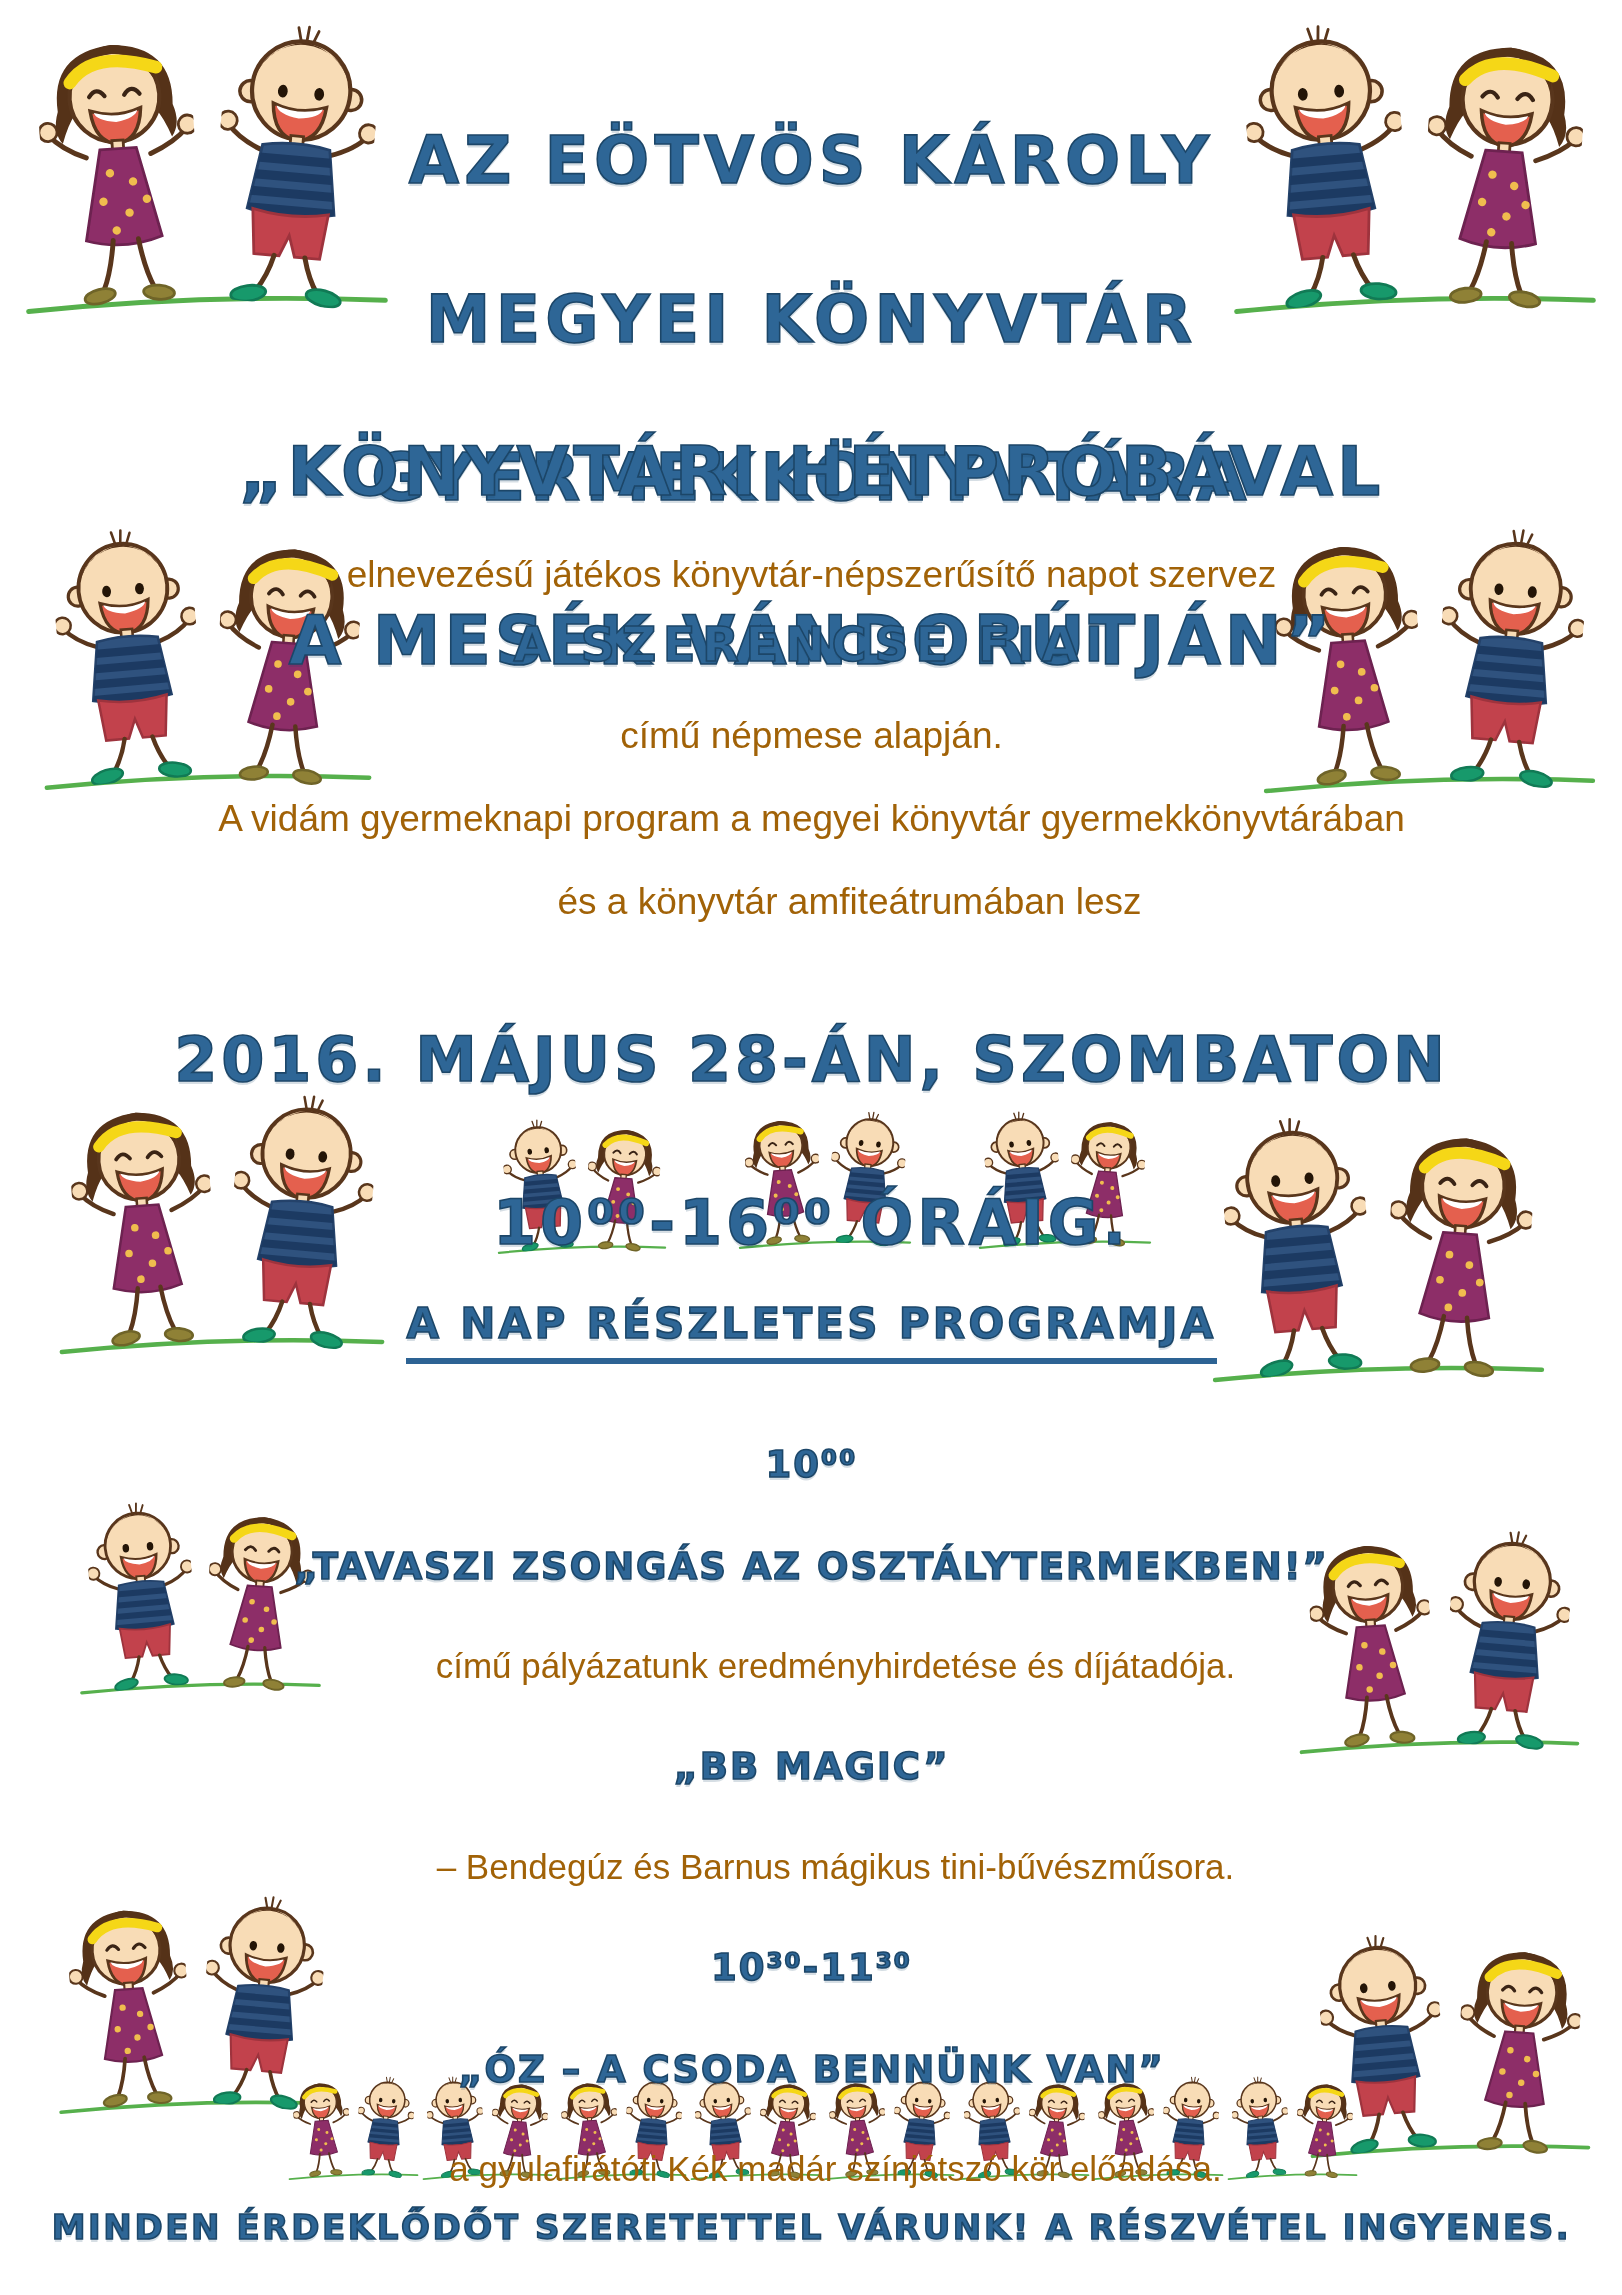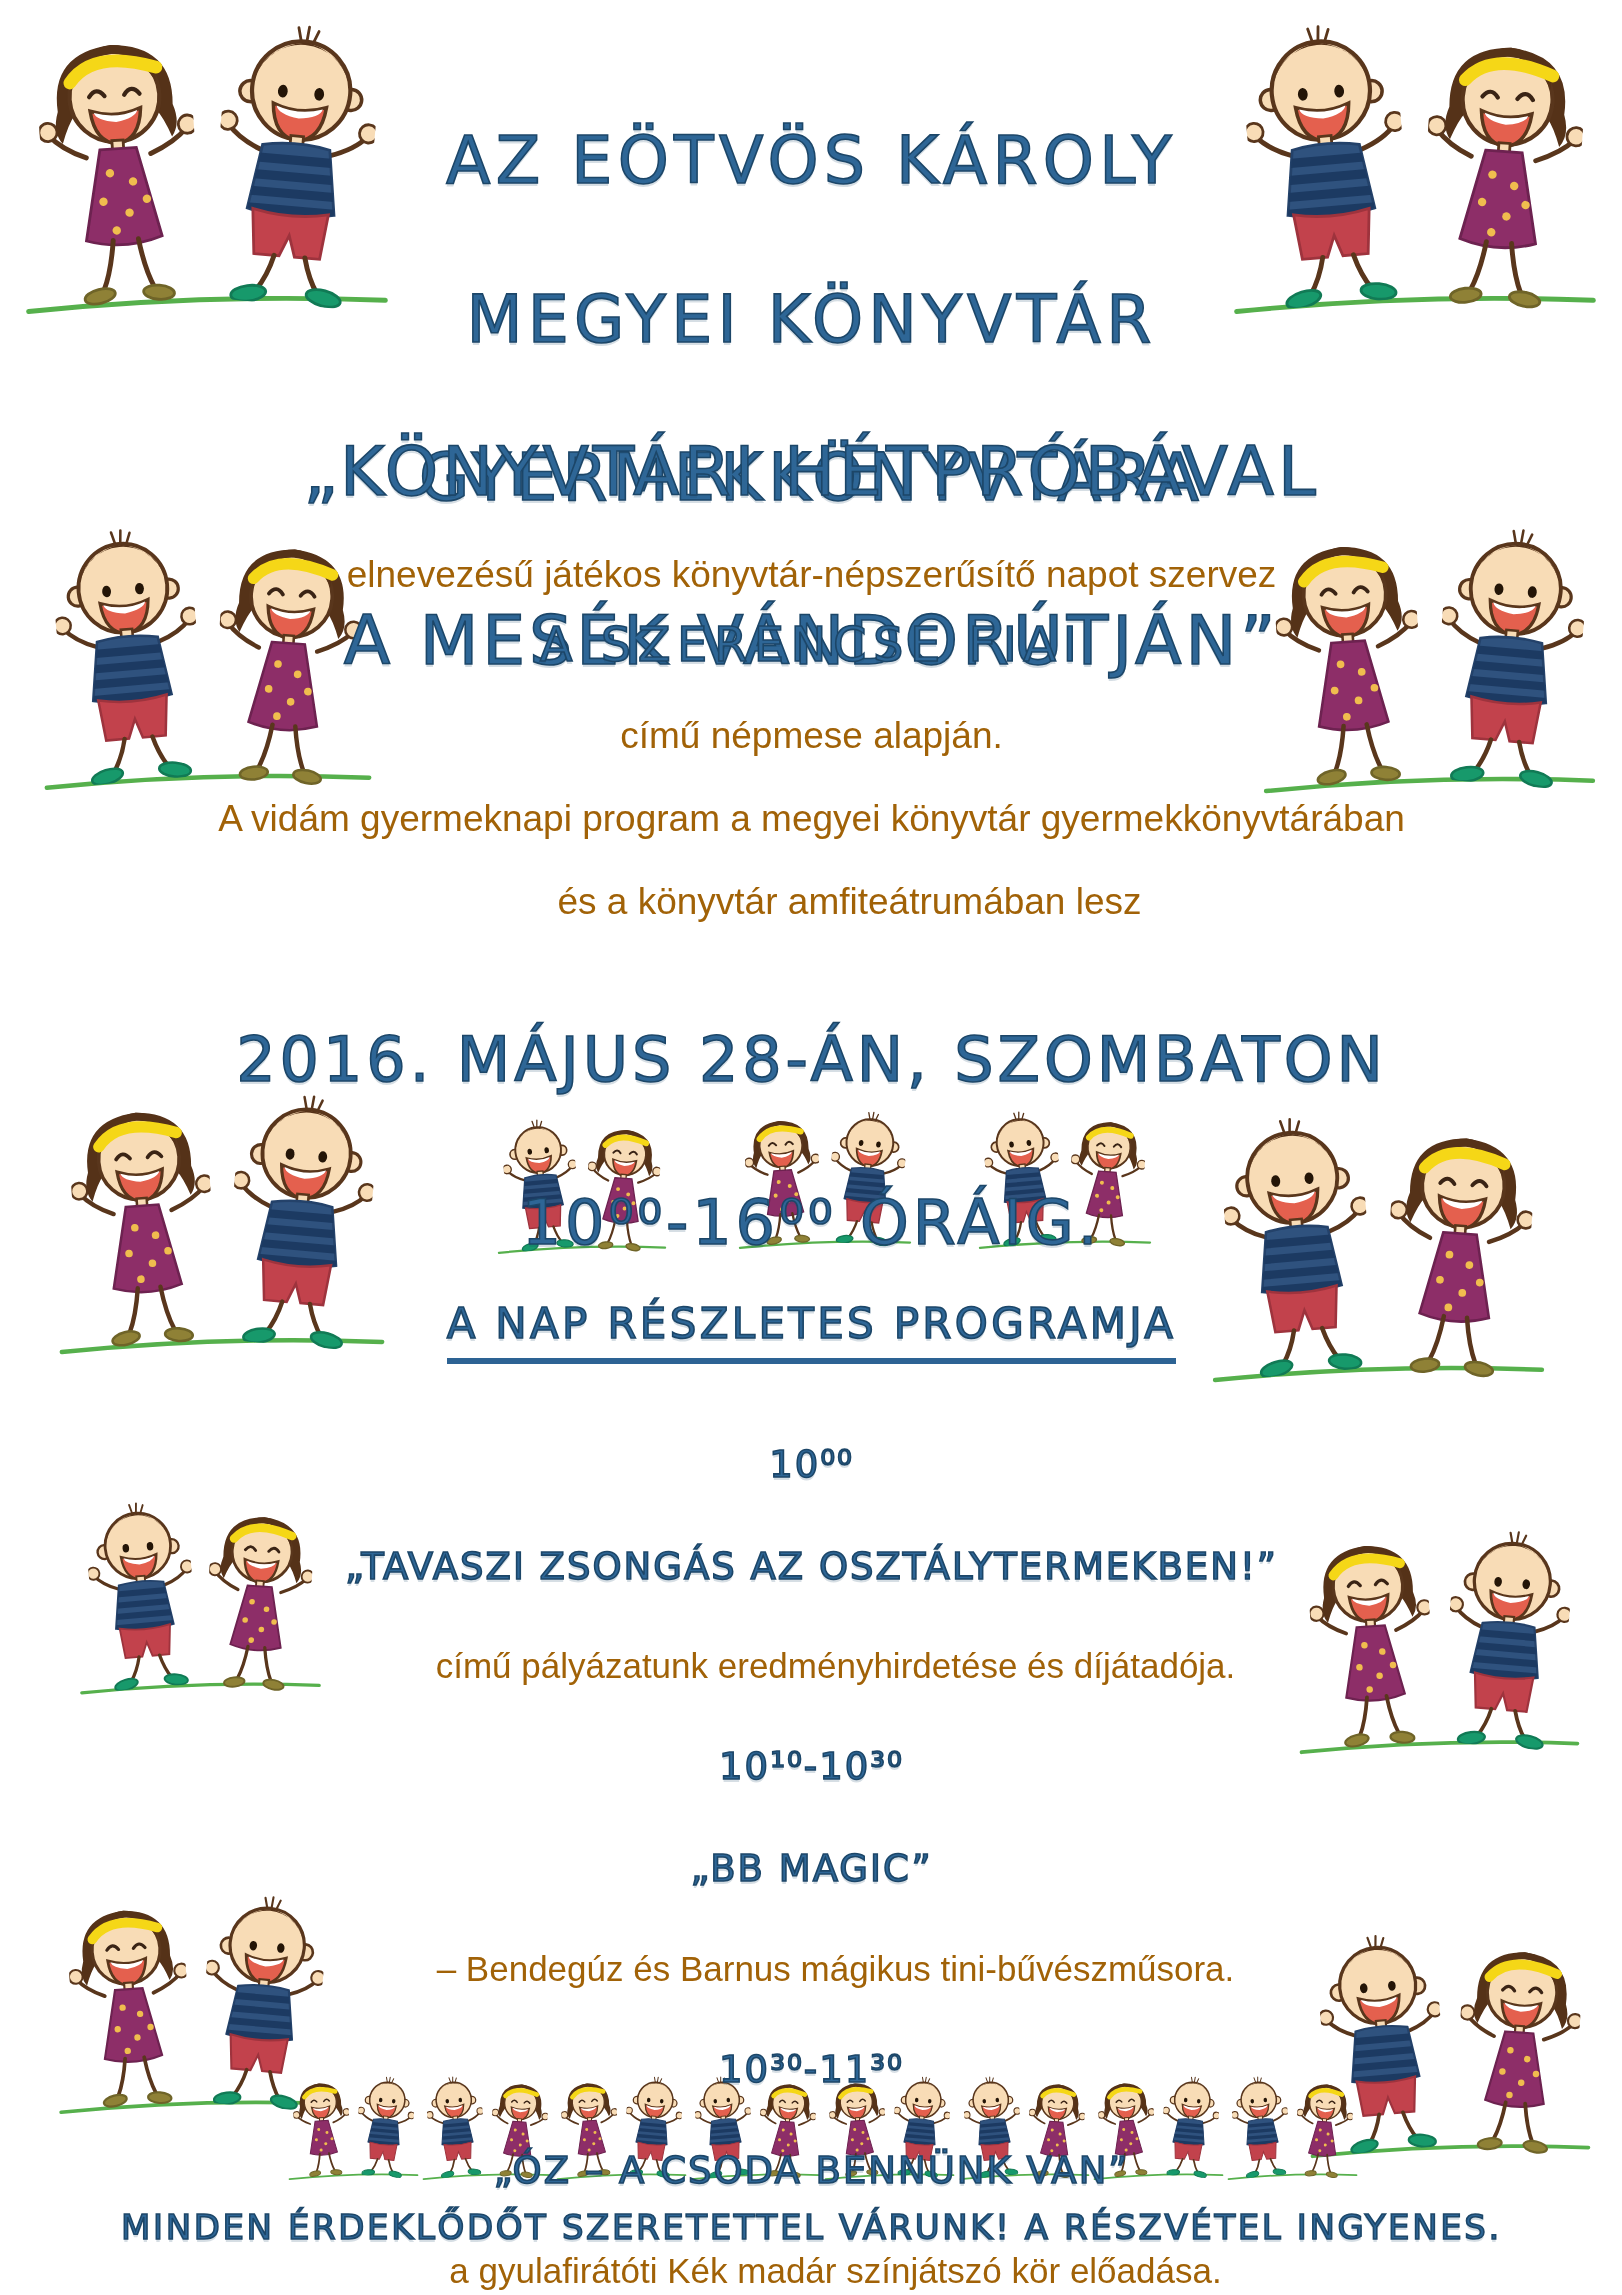--- a/index.html
+++ b/index.html
@@ -1,19 +1,19 @@
 <!DOCTYPE html>
 <html style="font-size:10.5px"><head>
 <meta charset="utf-8">
 <style>
   html,body{margin:0;padding:0;background:#ffffff;}
   .poster{position:relative;width:1623px;height:2295px;background:#ffffff;overflow:hidden;
           font-family:"DejaVu Sans",sans-serif;}
   .txt{position:absolute;left:0;width:100%;text-align:center;white-space:pre-line;}
-  .bubble{color:#2e6696;-webkit-text-stroke:1.6px #1c4668;font-weight:normal;
+  .bubble{color:#2e6696;-webkit-text-stroke:1.6px #1c4668;font-weight:bold;
           text-shadow:0 3.3px 0 rgba(28,70,104,0.18);}
   .body-blue{color:#a16207;font-weight:normal;font-family:"Liberation Sans",sans-serif;}
   .organizer{top:42px;font-size:65px;line-height:1.22;letter-spacing:5.2px;}
   .event-title{top:346px;font-size:68px;line-height:1.24;letter-spacing:3.9px;}
   .intro{top:554px;font-size:37px;}
   .tale{top:616px;font-size:48px;letter-spacing:6.5px;}
   .tale-note{top:715px;font-size:37px;}
   .venue1{top:798px;font-size:37px;}
   .venue2{top:881px;font-size:37px;padding-left:38px;}
   .date-block{top:937px;font-size:62px;line-height:1.32;letter-spacing:3.9px;}
@@ -199,21 +199,20 @@
   <div class="txt date-block bubble">
     <div>2016. MÁJUS 28-ÁN, SZOMBATON</div>
     <div>10⁰⁰-16⁰⁰ ÓRÁIG.</div>
   </div>
 
   <div class="txt program">
     <div><span class="ptitle bubble">A NAP RÉSZLETES PROGRAMJA</span></div>
     <div class="ptime bubble">10⁰⁰</div>
     <div class="phead bubble">„TAVASZI ZSONGÁS AZ OSZTÁLYTERMEKBEN!”</div>
     <div class="pdesc body-blue">című pályázatunk eredményhirdetése és díjátadója.</div>
-    <div class="ptime bubble">10¹⁰-10³⁰</div>
     <div class="phead bubble">„BB MAGIC”</div>
     <div class="pdesc body-blue">– Bendegúz és Barnus mágikus tini-bűvészműsora.</div>
     <div class="ptime bubble">10³⁰-11³⁰</div>
     <div class="phead bubble">„ÓZ – A CSODA BENNÜNK VAN”</div>
     <div class="pdesc body-blue">a gyulafirátóti Kék madár színjátszó kör előadása.</div>
     
     
     
     
     

